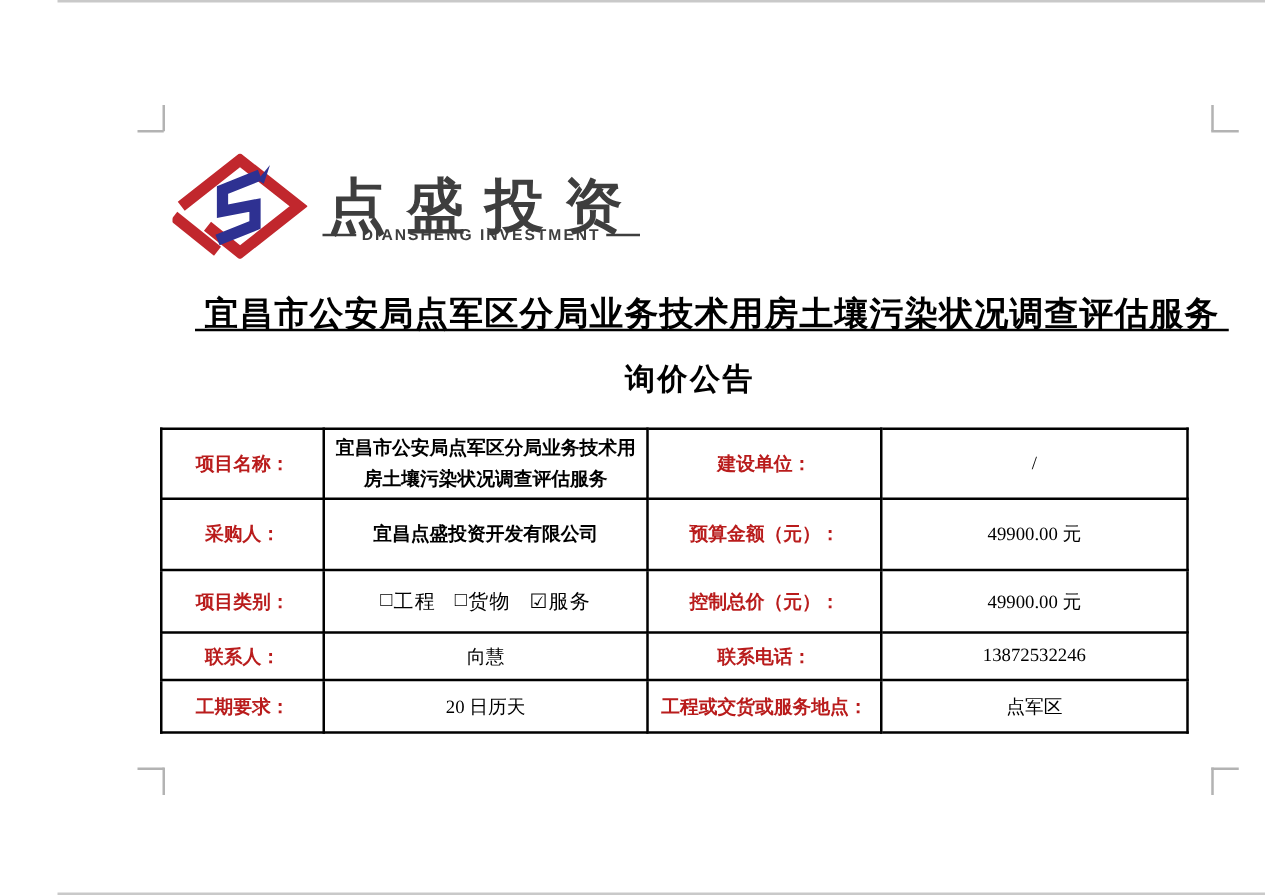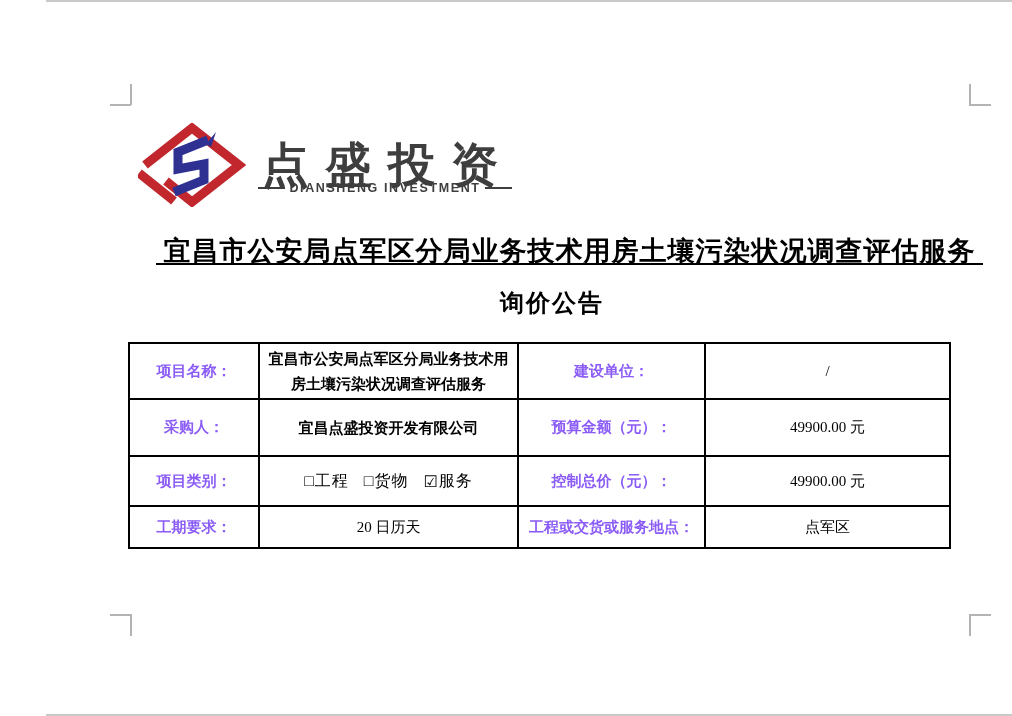--- a/index.html
+++ b/index.html
@@ -35,21 +35,21 @@
     position:absolute; left:0; top:285px; width:1012px; text-align:center;
     font-family:"Liberation Serif", serif; font-size:24px; font-weight:bold;
     color:#000; letter-spacing:2px;
   }
   
   .info-table {
     position:absolute; left:82px; top:340px; width:821px;
     border-collapse:collapse; table-layout:fixed;
   }
   .info-table td { border:2px solid #000; text-align:center; vertical-align:middle; overflow:hidden; }
-  .lbl { font-family:Liberation Mono, monospace; font-weight:bold; font-size:15px; color:#8b5cf6; }
+  .lbl { font-family:Liberation Mono, monospace; font-weight:bold; font-size:15px; color:#b91c1c; }
   .val { font-family:"Liberation Serif", serif; font-size:15px; color:#000; }
   .val-bold { font-family:"Liberation Sans", sans-serif; font-weight:bold; font-size:15px; line-height:25px; padding:2px 4px; }
   .checks { display:flex; align-items:center; justify-content:center; gap:15px;
             font-family:"Liberation Serif", serif; font-size:16px; letter-spacing:1px; white-space:nowrap; }
   .opt { display:inline-flex; align-items:center; }
 </style>
 </head>
 <body>
 
 <div class="screen">
@@ -113,20 +113,26 @@
               </span>
           <span class="opt">
                 <span>☑</span>
                 <span>服务</span>
               </span>
         </div>
       </td>
       <td class="lbl">控制总价（元）：</td>
       <td class="val">49900.00 元</td>
     </tr>
+    <tr style="height:38px">
+      <td class="lbl">联系人：</td>
+      <td class="val">向慧</td>
+      <td class="lbl">联系电话：</td>
+      <td class="val">13872532246</td>
+    </tr>
     <tr style="height:42px">
       <td class="lbl">工期要求：</td>
       <td class="val">20 日历天</td>
       <td class="lbl">工程或交货或服务地点：</td>
       <td class="val">点军区</td>
     </tr>
   </tbody>
     </table>
 
 </div>

